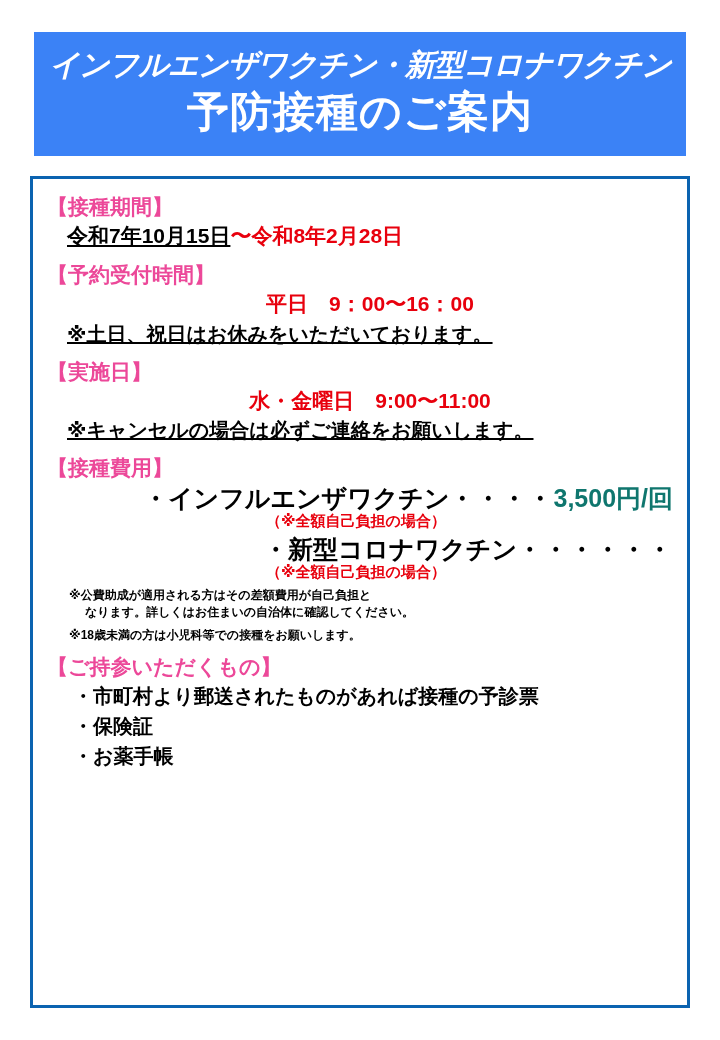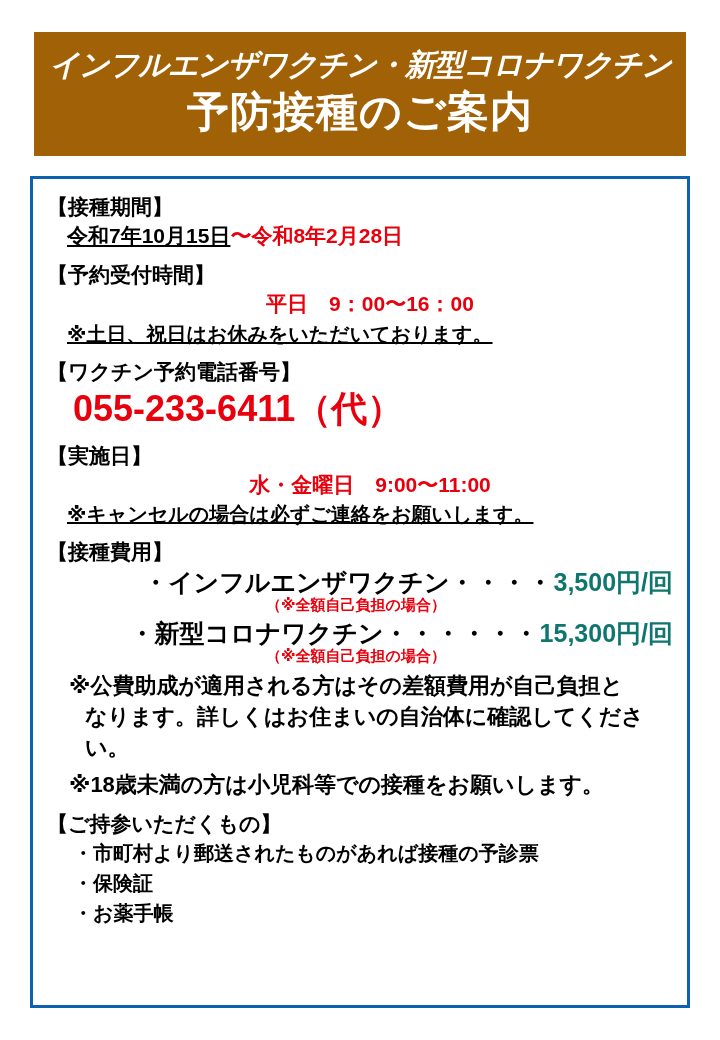--- a/index.html
+++ b/index.html
@@ -17,21 +17,21 @@
   .page {
     position: relative;
     width: 720px;
     height: 1040px;
     box-sizing: border-box;
     padding: 28px 30px 10px 30px;
   }
 
   
   .banner {
-    background: #a16207;
+    background: #3b82f6;
     border: 4px solid #ffffff;
     box-sizing: border-box;
     width: 660px;
     margin: 0 auto;
     padding: 14px 0 18px 0;
     text-align: center;
     color: #ffffff;
     font-weight: bold;
     letter-spacing: 0.5px;
   }
@@ -59,21 +59,21 @@
     height: 832px;
     overflow: hidden;
   }
 
   .section {
     margin-bottom: 9px;
   }
   .sec-head {
     font-size: 21px;
     font-weight: bold;
-    color: #000000;
+    color: #ec4899;
     line-height: 1.35;
   }
   .indent1 {
     padding-left: 20px;
   }
   .line {
     font-size: 21px;
     font-weight: bold;
     line-height: 1.45;
   }
@@ -128,21 +128,21 @@
     font-size: 15px;
     font-weight: bold;
     color: #e8000d;
     line-height: 1.2;
     padding-right: 8px;
     margin-top: -2px;
     margin-bottom: 4px;
   }
 
   .note-block {
-    font-size: 22px;
+    font-size: 12px;
     font-weight: bold;
     line-height: 1.4;
     padding-left: 22px;
     margin-top: 6px;
   }
   .note-block .cont {
     padding-left: 16px;
     display: block;
   }
 
@@ -171,45 +171,40 @@
         <span class="black">令和7年10月15日</span><span class="red">〜令和8年2月28日</span>
       </div>
     </div>
 
     <div class="section">
       <div class="sec-head">【予約受付時間】</div>
       <div class="line indent1 red">平日　9：00〜16：00</div>
       <div class="line-note indent1 black">※土日、祝日はお休みをいただいております。</div>
     </div>
 
-    <div class="section">
-      <div class="sec-head">【ワクチン予約電話番号】</div>
-      <div class="tel">055-233-6411（代）</div>
-    </div>
 
     <div class="section">
       <div class="sec-head">【実施日】</div>
       <div class="line indent1 red">水・金曜日　9:00〜11:00</div>
       <div class="line-note indent1 black">※キャンセルの場合は必ずご連絡をお願いします。</div>
     </div>
 
     <div class="section">
       <div class="sec-head">【接種費用】</div>
 
       <div class="fee-row">
         <span class="fee-name">・インフルエンザワクチン</span>
         <span class="fee-dots">・・・・</span>
         <span class="fee-price">3,500円/回</span>
       </div>
       <div class="fee-sub">（※全額自己負担の場合）</div>
 
       <div class="fee-row">
         <span class="fee-name">・新型コロナワクチン</span>
         <span class="fee-dots">・・・・・・</span>
-        <span class="fee-price">15,300円/回</span>
       </div>
       <div class="fee-sub">（※全額自己負担の場合）</div>
 
       <div class="note-block">
         <span>※公費助成が適用される方はその差額費用が自己負担と</span>
         <span class="cont">なります。詳しくはお住まいの自治体に確認してください。</span>
       </div>
       <div class="note-block">※18歳未満の方は小児科等での接種をお願いします。</div>
     </div>
 

